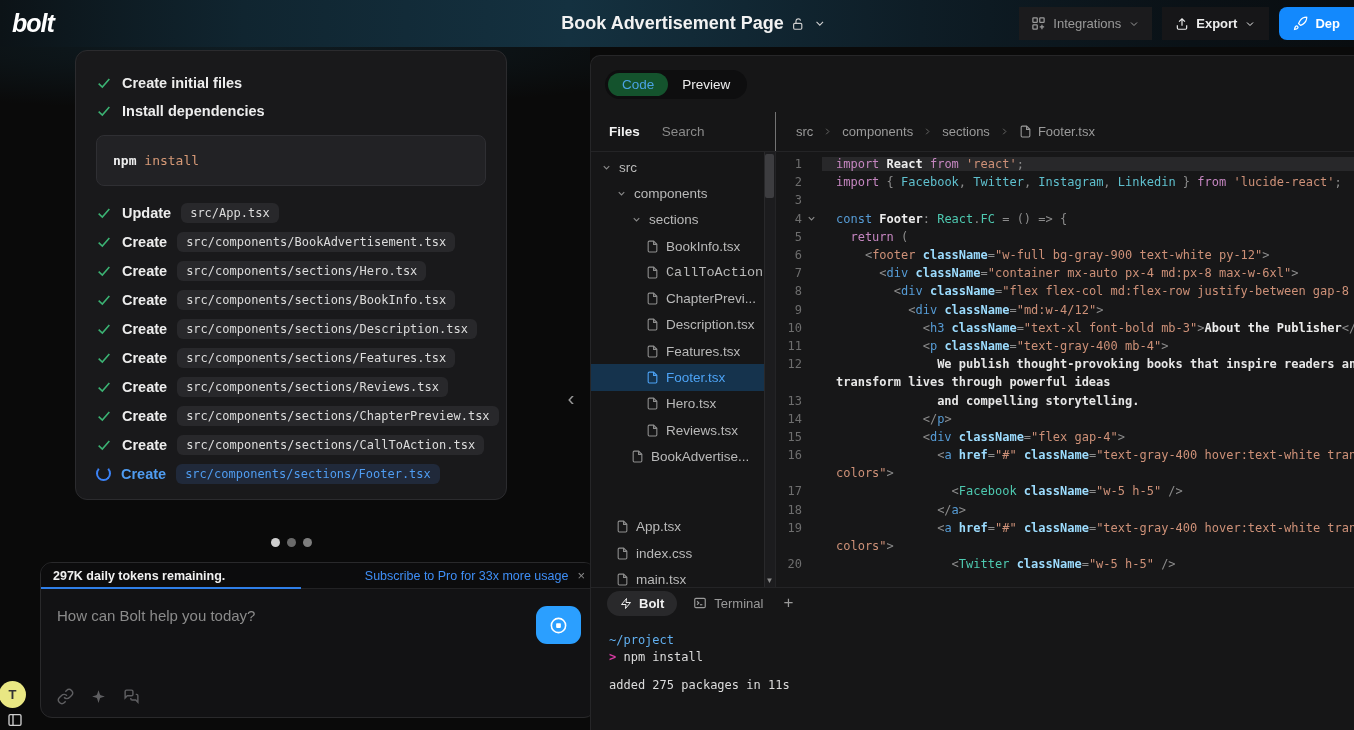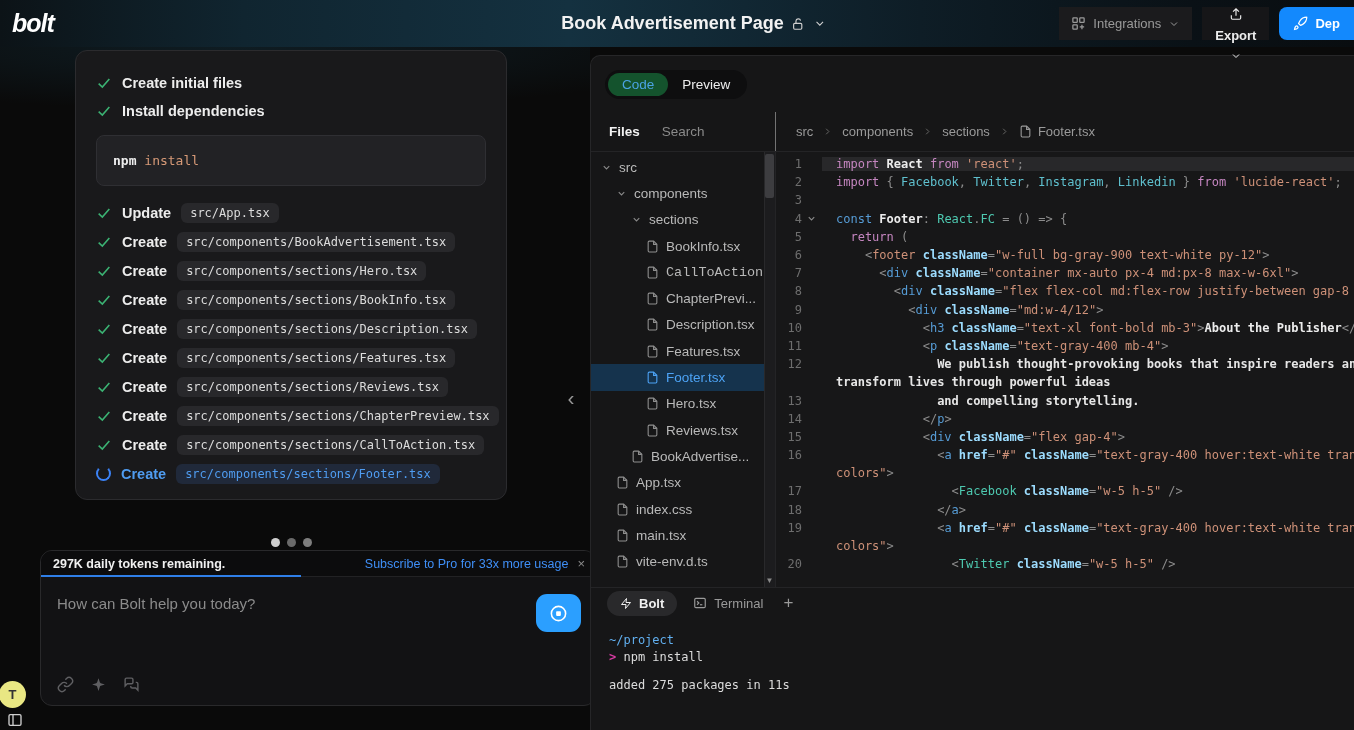--- a/index.html
+++ b/index.html
@@ -10,21 +10,21 @@
   .top-bar { position:absolute; left:0; top:0; width:1354px; height:47px;
     background:linear-gradient(90deg,#0c1317 0%,#102530 18%,#143140 42%,#0e1d26 68%,#0a1116 88%,#090d10 100%);
     display:flex; align-items:center; z-index:5; }
   .logo { font-size:25px; font-weight:bold; font-style:italic; color:#fff; letter-spacing:-1px; padding-left:12px; cursor:pointer; }
   .title-wrap { position:absolute; left:50%; transform:translateX(-50%); display:flex; align-items:center; gap:8px; cursor:pointer; }
   .title-text { font-size:18px; font-weight:600; color:#f2f2f2;margin-left:34px; }
   .hdr-actions { position:absolute; right:0; top:7px; display:flex; gap:10px; }
   .hdr-btn { height:33px; display:flex; align-items:center; gap:7px; border:none; cursor:pointer;
     border-radius:0; font-size:13px; font-family:inherit; }
   .btn-integrations { background:#1b1b1d; color:#9a9a9a; padding:0 12px; }
-  .btn-export { background:#161618; color:#ededed; padding:0 13px; font-weight:600;flex-direction:column; }
+  .btn-export { background:#161618; color:#ededed; padding:0 13px; font-weight:600; }
   .btn-deploy { background:#1389fd; color:#fff; padding:16px 14px; font-weight:600; border-radius:8px 0 0 8px;align-items:center; }
 
   
   .main { position:absolute; left:0; top:47px; width:1354px; height:683px; }
   .chat-col { position:absolute; left:0; top:0; width:590px; height:683px; }
   .chat-col::before { content:""; position:absolute; left:0; top:0; width:590px; height:90px;
     background:radial-gradient(120% 100% at 40% 0%, rgba(23,62,80,.35) 0%, rgba(10,10,10,0) 70%); pointer-events:none; }
 
   .task-card { position:absolute; left:75px; top:3px; width:432px; height:450px;
     background:#19191b; border:1px solid #2b2b2e; border-radius:12px; padding:18px 20px; overflow:hidden; }
@@ -39,21 +39,21 @@
     padding:17px 16px; font-family:"DejaVu Sans Mono",monospace; font-size:13px; }
   .cmd-cmd { color:#eeeeee; font-weight:bold; }
   .cmd-arg { color:#d79a77; }
   .spinner { width:15px; height:15px; border-radius:50%; border:2.5px solid #3b82f6;
     border-top-color:transparent; animation:spin 1s linear infinite; flex:0 0 auto; }
   @keyframes spin { to { transform:rotate(360deg);} }
 
   .dots { position:absolute; left:75px; top:491px; width:432px; display:flex; justify-content:center; gap:7px; }
   .dot { width:9px; height:9px; border-radius:50%; cursor:pointer; }
 
-  .chat-box { position:absolute; left:40px; top:503px; width:556px; height:156px;
+  .chat-box { position:absolute; left:40px; top:515px; width:556px; height:156px;
     border:1px solid #29292b; border-radius:12px; background:#121214; overflow:hidden; }
   .usage-bar { position:relative; height:26px; background:#0c0c0d; border-bottom:1px solid #222224;
     display:flex; align-items:center; padding:0 10px 0 12px; }
   .usage-left { font-size:12.5px; font-weight:bold; color:#f0f0f0; flex:1; }
   .usage-link { font-size:12.5px; color:#3f8ff7; cursor:pointer; }
   .usage-close { color:#8a8a8a; font-size:13px; margin-left:9px; cursor:pointer; }
   .usage-progress { position:absolute; left:0; bottom:-1px; height:2px; width:47%; background:#2f7fe8; }
   .chat-placeholder { padding:18px 16px 0 16px; font-size:15px; color:#8b8b8b; cursor:text; }
   .stop-btn { position:absolute; right:14px; top:43px; width:45px; height:38px; border:none; border-radius:11px;
     background:#2b9fff; display:flex; align-items:center; justify-content:center; cursor:pointer; }
@@ -491,21 +491,21 @@
             </div>
             <div class="tree-row" style="padding-left: 40px;">
               <span style="display: flex;">
                 <svg width="13" height="13" viewBox="0 0 24 24" fill="none" stroke="#8f8f8f" stroke-width="2">
                   <path d="M14 2H6a2 2 0 0 0-2 2v16a2 2 0 0 0 2 2h12a2 2 0 0 0 2-2V8z"></path>
                   <polyline points="14 2 14 8 20 8"></polyline>
                 </svg>
               </span>
               <span>BookAdvertise...</span>
             </div>
-            <div class="tree-row" style="padding-left: 25px;">
+            <div class="tree-row" style="padding-left: 25px; margin-top: 44px;">
               <span style="display: flex;">
                 <svg width="13" height="13" viewBox="0 0 24 24" fill="none" stroke="#8f8f8f" stroke-width="2">
                   <path d="M14 2H6a2 2 0 0 0-2 2v16a2 2 0 0 0 2 2h12a2 2 0 0 0 2-2V8z"></path>
                   <polyline points="14 2 14 8 20 8"></polyline>
                 </svg>
               </span>
               <span>App.tsx</span>
             </div>
             <div class="tree-row" style="padding-left: 25px;">
               <span style="display: flex;">

